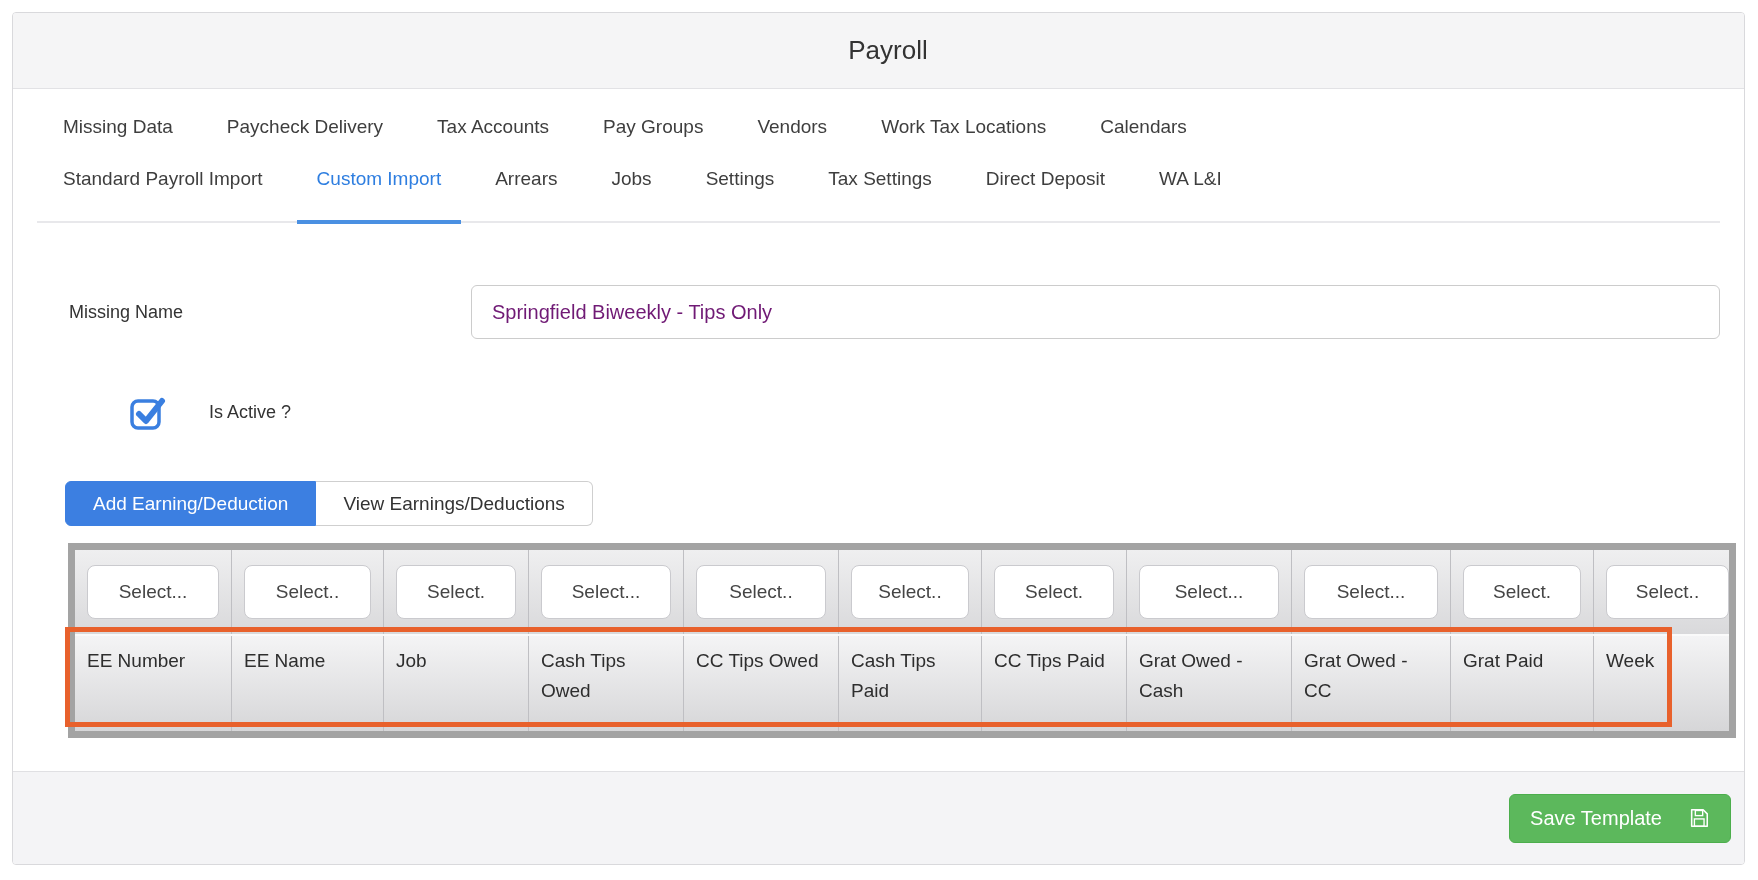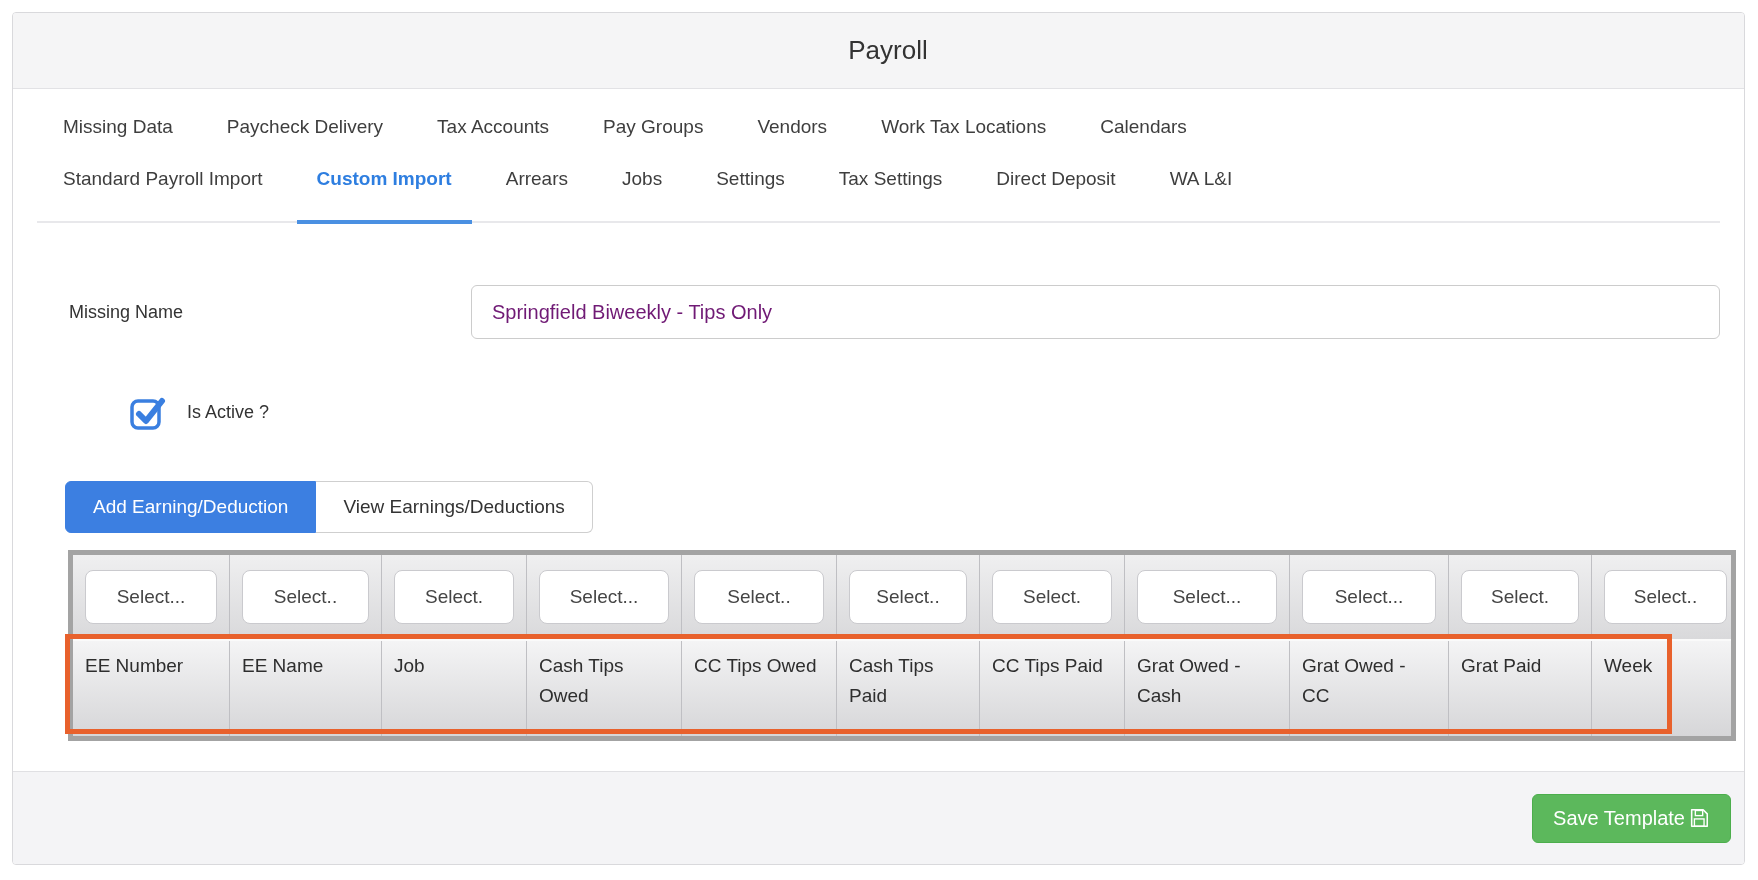--- a/index.html
+++ b/index.html
@@ -31,56 +31,56 @@
   ul.tabs-row1 { margin-top: 27px; padding-left: 6px; gap: 14px; }
   ul.tabs-row2 {
     margin-top: 30px; padding-left: 6px; gap: 14px;
     width: 100%; border-bottom: 2px solid #e8e8eb;
   }
   ul.tabs-row2 li {
     padding-bottom: 30px;
     border-bottom: 4px solid transparent; margin-bottom: -3px;
   }
   ul.tabs-row2 li.active {
-    color: #2e7ee0; font-weight: bold;
+    color: #2e7ee0; font-weight: normal;
     border-bottom-color: #4a90e2;
   }
 
   
   .form-row { margin-top: 62px; display: flex; align-items: center; }
   .form-label { margin-left: 32px; width: 402px; font-size: 18px; color: #333; }
   .form-input {
     flex: 1; height: 54px; border: 1px solid #ccc; border-radius: 6px;
     font-size: 20px; color: #701a75; padding: 0 20px;
     font-family: "Liberation Sans", sans-serif; background: #fff; outline: none;
   }
 
   
   .checkbox-row { margin-top: 54px; margin-left: 92px; display: flex; align-items: center; }
   .checkbox-box { width: 38px; height: 38px; cursor: pointer; }
-  .checkbox-label { margin-left: 20px; font-size: 18px; color: #333; }
+  .checkbox-label { margin-left: 42px; font-size: 18px; color: #333; }
 
   
   .btn-group { margin-top: 50px; margin-left: 28px; display: flex; }
   .btn-seg {
-    height: 52px; font-size: 19px; padding: 8px 27px; cursor: pointer;
+    height: 45px; font-size: 19px; padding: 8px 27px; cursor: pointer;
     font-family: "Liberation Sans", sans-serif;
   }
   .btn-add {
     background: #3c7fe1; color: #fff; border: 1px solid #3c7fe1;
     border-radius: 6px 0 0 6px;
   }
   .btn-view {
     background: #fff; color: #333; border: 1px solid #cfcfcf;
     border-left: none; border-radius: 0 6px 6px 0;
   }
 
   
   .table-wrap { position: relative; margin-top: 17px; margin-left: 31px; width: 1668px; }
-  .map-table { border: 5px solid #a3a3a3; width: 100%; }
+  .map-table { border: 7px solid #a3a3a3; width: 100%; }
   .trow {
     display: grid;
     grid-template-columns: 157px 152px 145px 155px 155px 143px 145px 165px 159px 143px 147px;
   }
   .trow .cell { border-right: 1px solid #bfbfc3; min-width: 0; }
   .trow .cell:last-child { border-right: none; }
   .select-row { height: 86px; background: linear-gradient(180deg,#efeff0 0%,#d9d9db 100%); border-bottom: 2px solid #fafafa; }
   .select-row .cell { display: flex; align-items: center; justify-content: center; }
   .select-btn {
     width: calc(100% - 24px); height: 54px;
@@ -101,21 +101,21 @@
 
   
   .card-footer {
     flex: 0 0 93px; background: #f4f4f6; border-top: 1px solid #e0e0e3;
     display: flex; align-items: center; justify-content: flex-end;
     padding-right: 13px;
   }
   .btn-save {
     height: 49px; background: #5cb85c; border: 1px solid #4cae4c; border-radius: 6px;
     color: #fff; font-size: 20px; padding: 0 20px; cursor: pointer;
-    display: flex; align-items: center; gap: 3px;
+    display: flex; align-items: center; gap: 26px;
     font-family: "Liberation Sans", sans-serif;
   }
 </style>
 </head>
 <body>
 
 <div class="card">
 
   <div class="card-header">
     <div class="card-title">Payroll</div>

